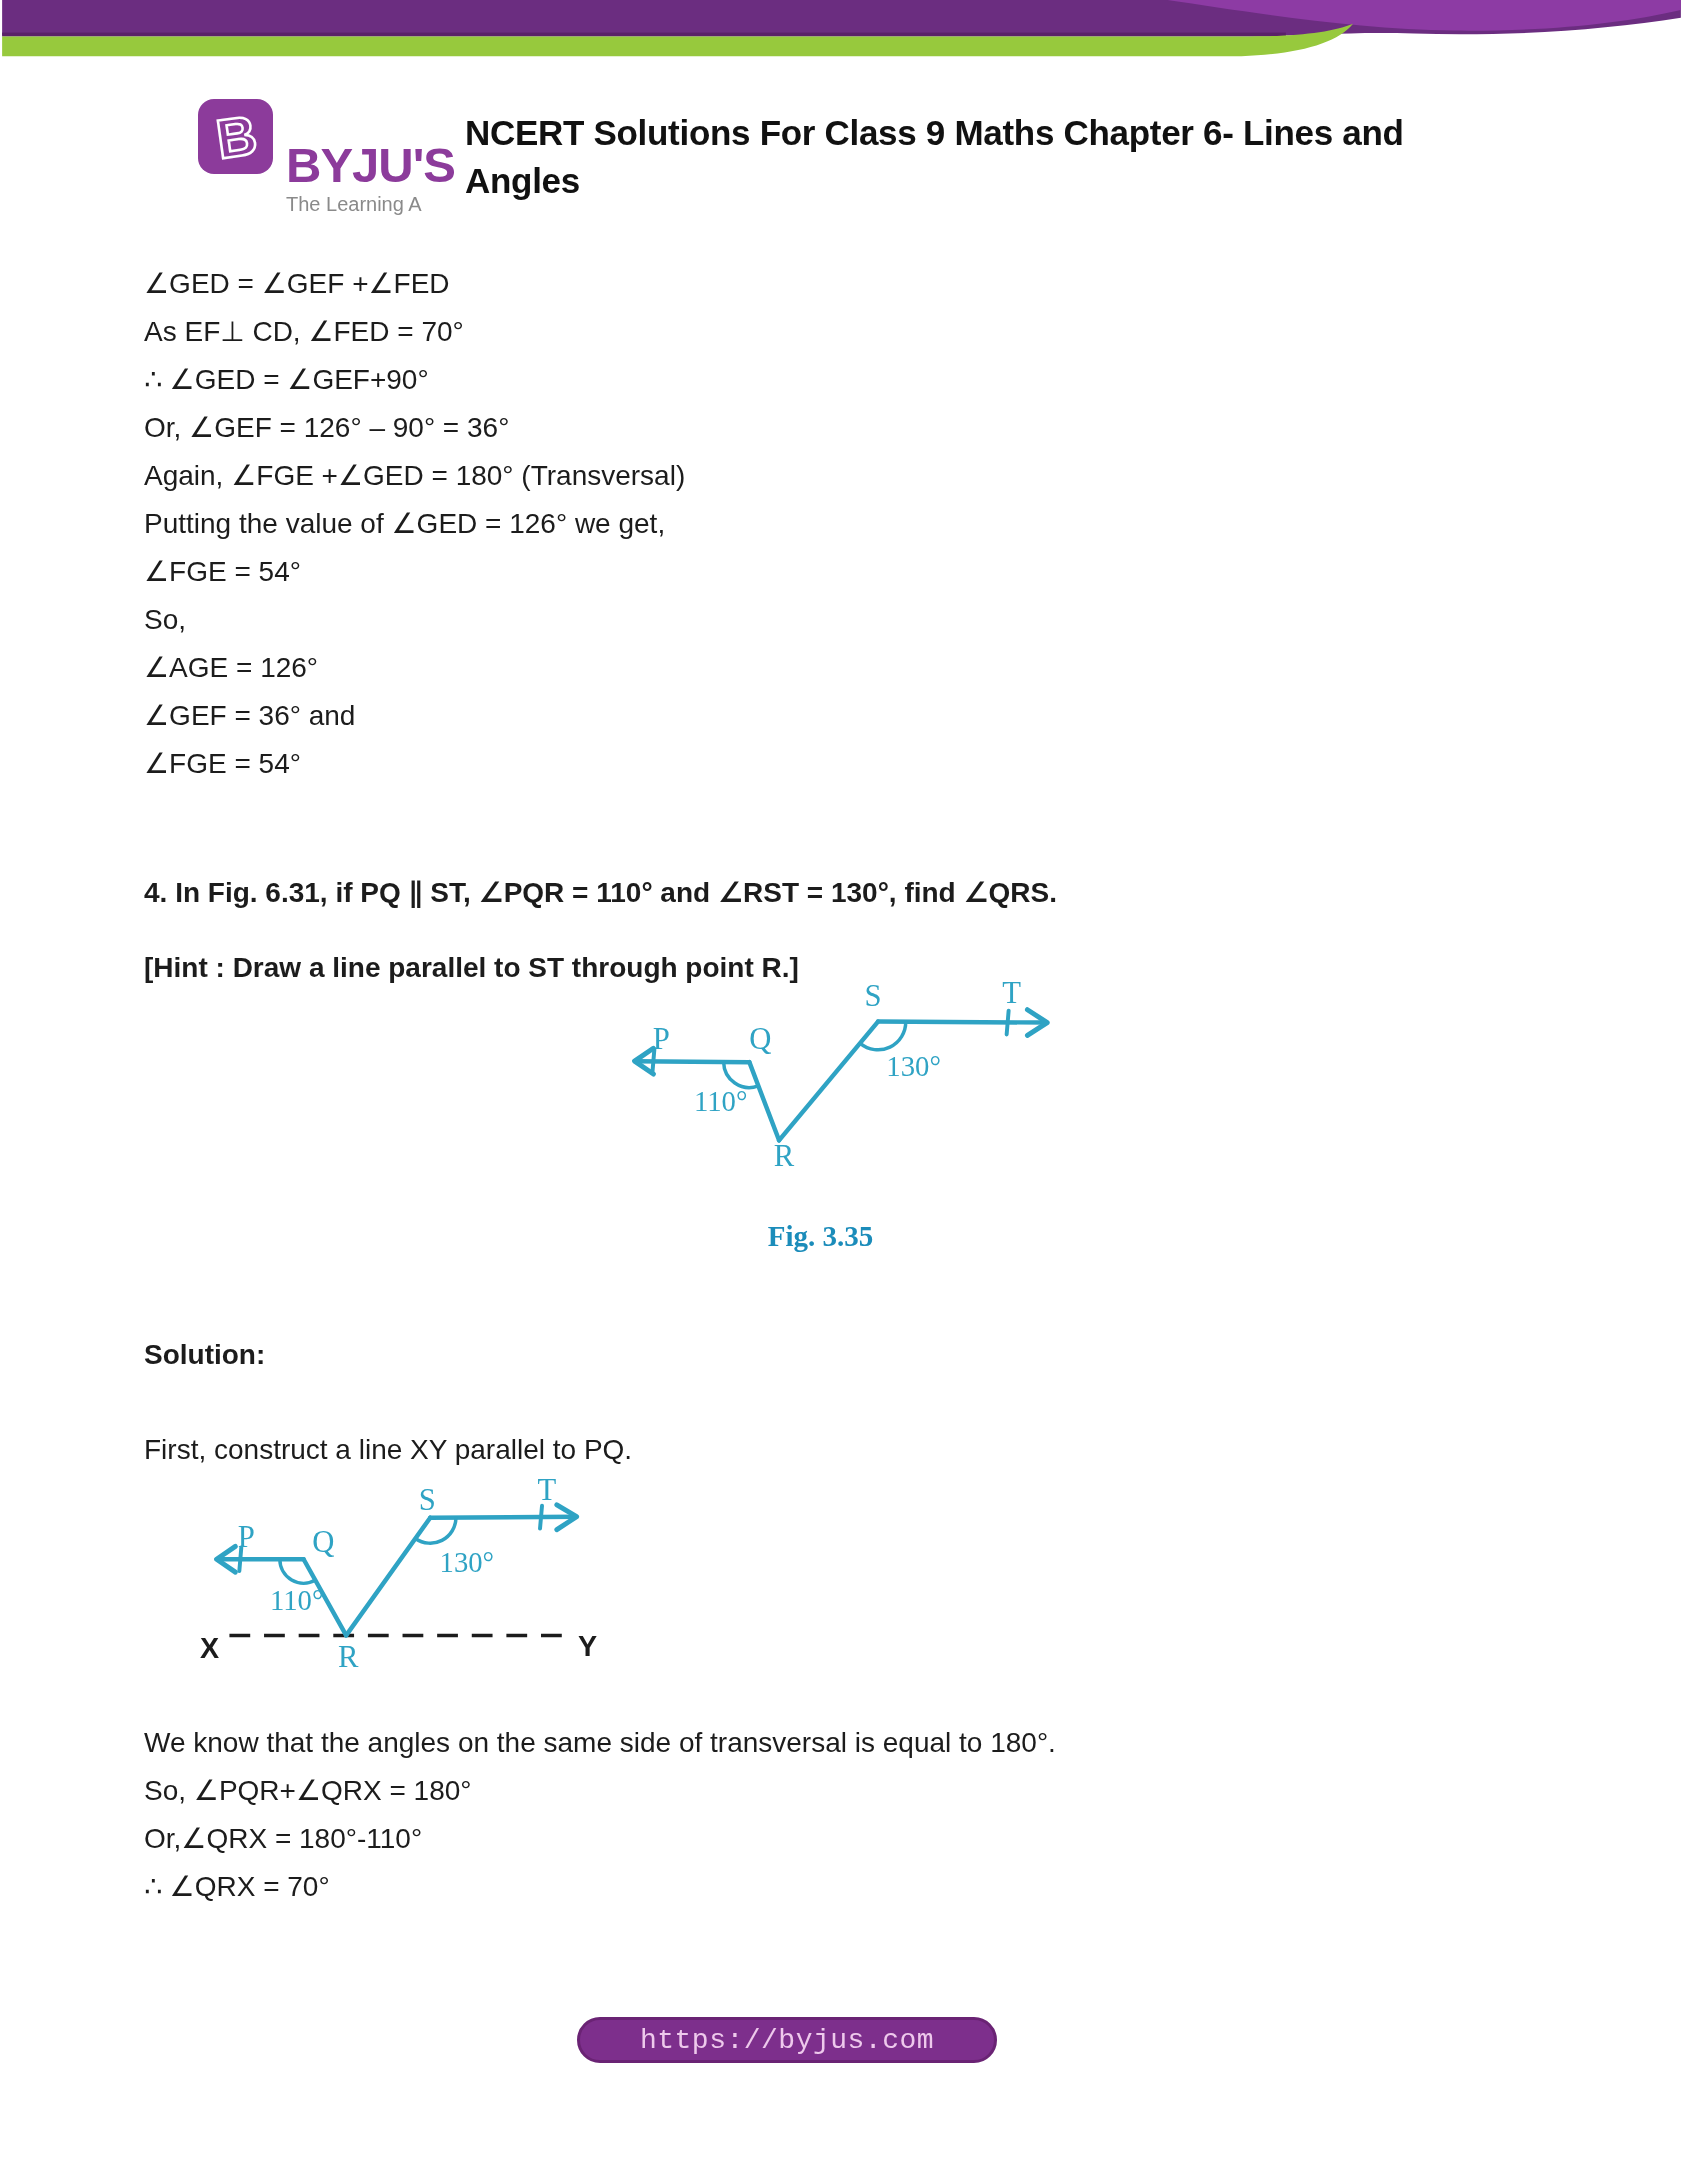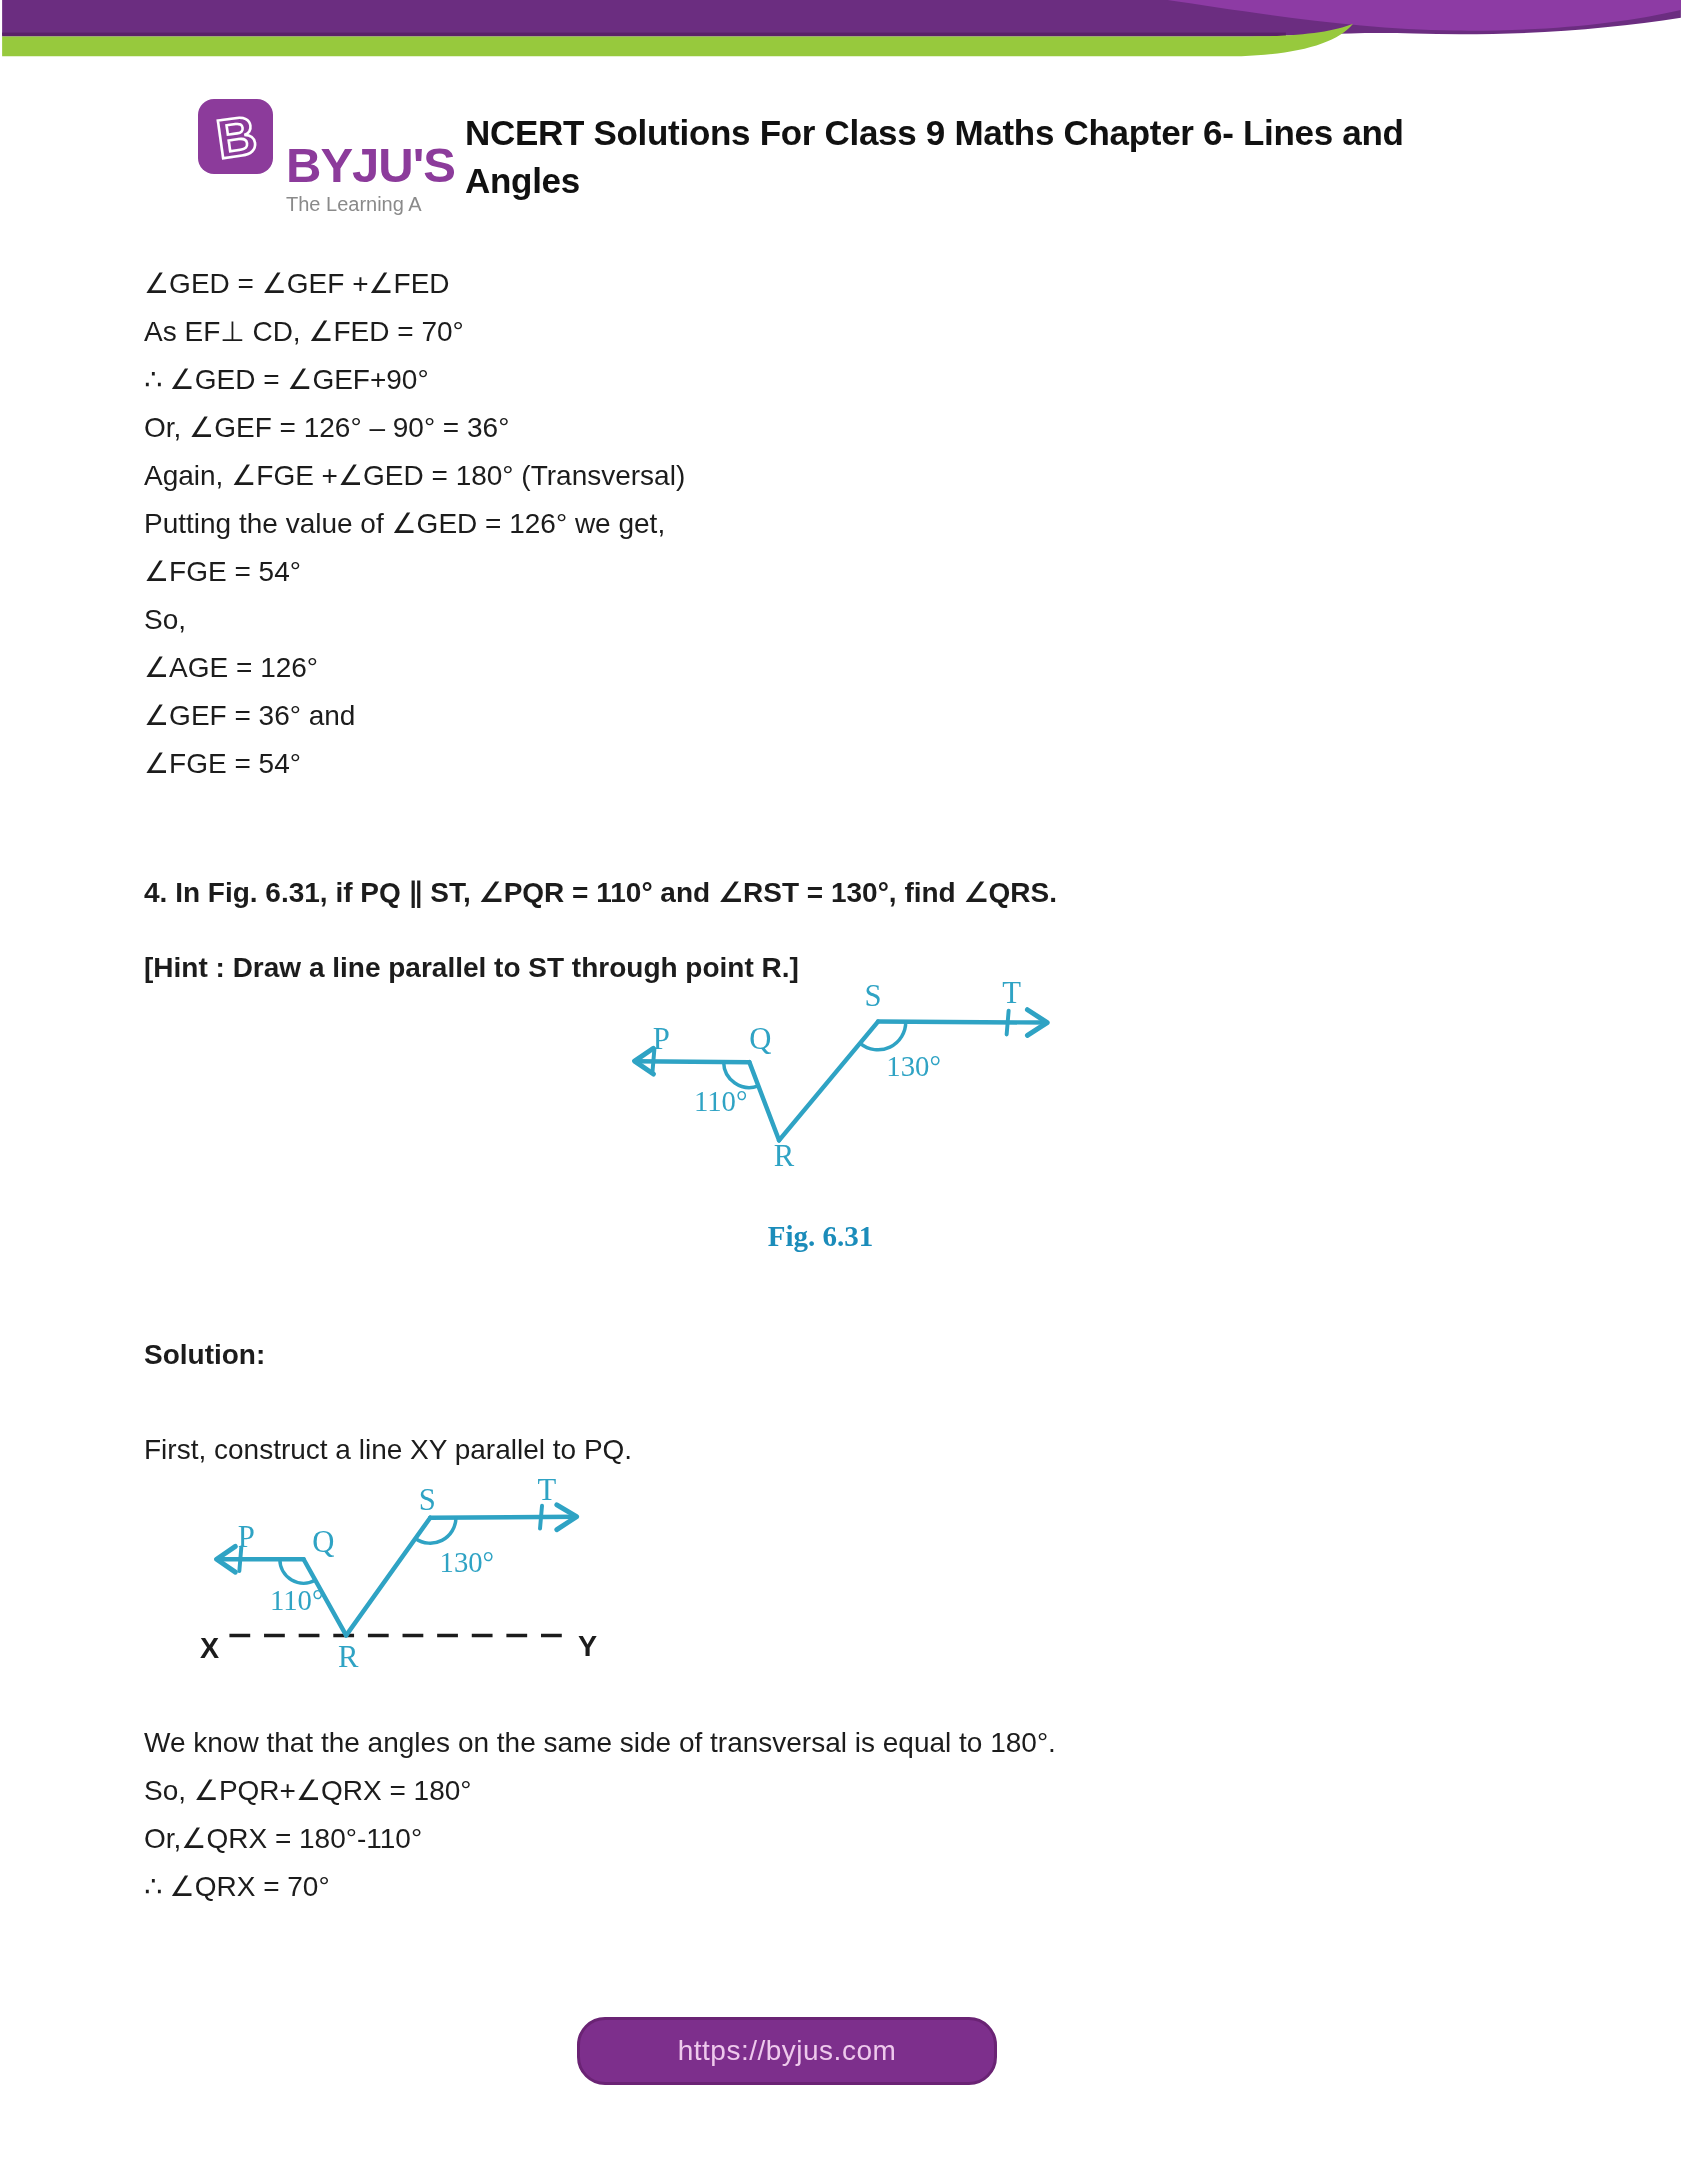--- a/index.html
+++ b/index.html
@@ -39,24 +39,24 @@
   .fig-arc{stroke:var(--figure-teal);stroke-width:3.5;fill:none;}
   .fig-arrow{stroke:var(--figure-teal);stroke-width:5;fill:none;stroke-linecap:round;stroke-linejoin:round;}
   .fig-tick{stroke:var(--figure-teal);stroke-width:4;fill:none;stroke-linecap:round;}
   .fig-dash{stroke:#1c1c1c;stroke-width:3.5;fill:none;stroke-dasharray:21 14;}
   .fig-label{fill:var(--figure-teal);font-family:"Liberation Serif","DejaVu Serif",serif;font-size:31px;text-anchor:middle;}
   .fig-angle{fill:var(--figure-teal);font-family:"Liberation Serif","DejaVu Serif",serif;font-size:29px;text-anchor:middle;}
   .fig-label-black{fill:#1c1c1c;font-family:"Liberation Sans","DejaVu Sans",sans-serif;font-weight:bold;font-size:29px;text-anchor:middle;}
   .fig-caption{position:absolute;left:692px;top:1220px;width:257px;text-align:center;
     font-family:"Liberation Serif","DejaVu Serif",serif;font-weight:bold;font-size:29px;color:var(--caption-blue);}
 
-  .url-pill{position:absolute;left:577px;top:2017px;width:420px;height:68px;border-radius:28px;
+  .url-pill{position:absolute;left:577px;top:2017px;width:420px;height:46px;border-radius:28px;
     background:var(--pill-purple);border:3px solid var(--pill-border);
     display:flex;align-items:center;justify-content:center;
-    font-size:28px;color:var(--pill-text);letter-spacing:0.5px;cursor:pointer;}
+    font-size:28px;color:var(--pill-text);letter-spacing:0.5px;cursor:pointer;font-family:Liberation Mono, monospace;}
   .b-glyph{font-family:"Liberation Sans","DejaVu Sans",sans-serif;font-weight:bold;font-size:56px;
     fill:none;stroke:#ffffff;stroke-width:2.6;text-anchor:middle;}
 </style>
 </head>
 <body>
 
 <div class="page">
 
   <svg class="header-swoosh" viewBox="0 0 1700 80" xmlns="http://www.w3.org/2000/svg">
     <path class="p-dark" d="M0,0 H1700 V18 C1620,31 1520,37 1430,34 C1368,32 1330,36 1290,36 L0,36 Z"></path>
@@ -113,21 +113,21 @@
     <path class="fig-arc" d="M166,117 A26,26 0 0 1 131,93"></path>
     <path class="fig-arc" d="M315,52 A28,28 0 0 1 269,74"></path>
     <text class="fig-label" x="68" y="80">P</text>
     <text class="fig-label" x="168" y="80">Q</text>
     <text class="fig-label" x="192" y="198">R</text>
     <text class="fig-label" x="282" y="36">S</text>
     <text class="fig-label" x="422" y="33">T</text>
     <text class="fig-angle" x="128" y="142">110°</text>
     <text class="fig-angle" x="323" y="107">130°</text>
   </svg>
-  <div class="fig-caption">Fig. 6.31</div>
+  <div class="fig-caption">Fig. 3.35</div>
 
   <div class="heading" style="top:1339px">Solution:</div>
   <div class="plain" style="top:1434px">First, construct a line XY parallel to PQ.</div>
 
   <svg class="figure" style="left:178px;top:1475px" width="455" height="213" viewBox="0 0 460 215" xmlns="http://www.w3.org/2000/svg">
     <line class="fig-dash" x1="52" y1="162" x2="398" y2="162"></line>
     <line class="fig-line" x1="40" y1="85" x2="127" y2="85"></line>
     <path class="fig-arrow" d="M58,72 L39,85 L58,98"></path>
     <line class="fig-tick" x1="64" y1="73" x2="62" y2="97"></line>
     <line class="fig-line" x1="127" y1="85" x2="170" y2="162"></line>

